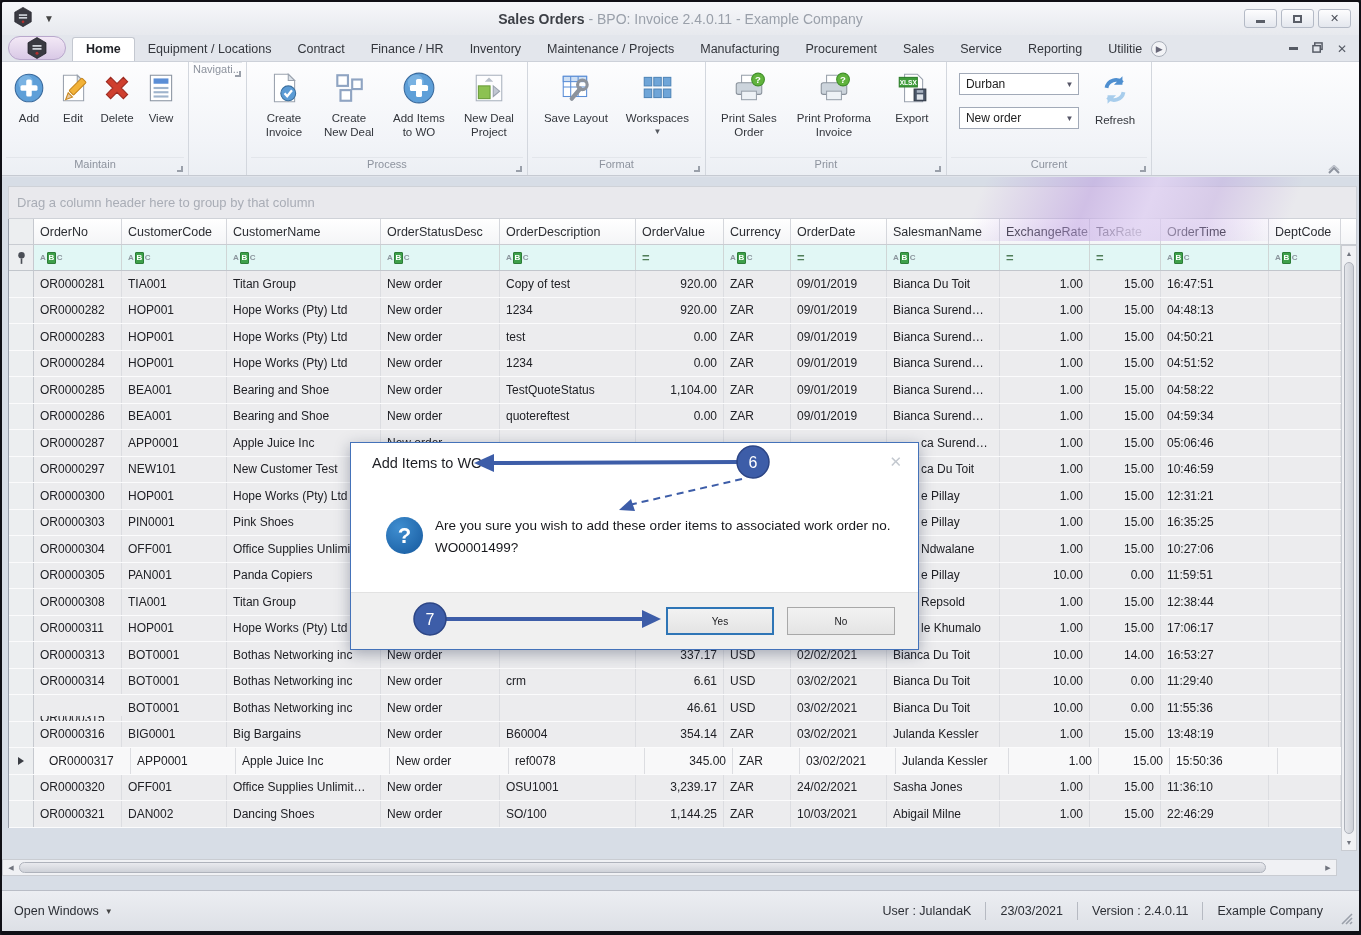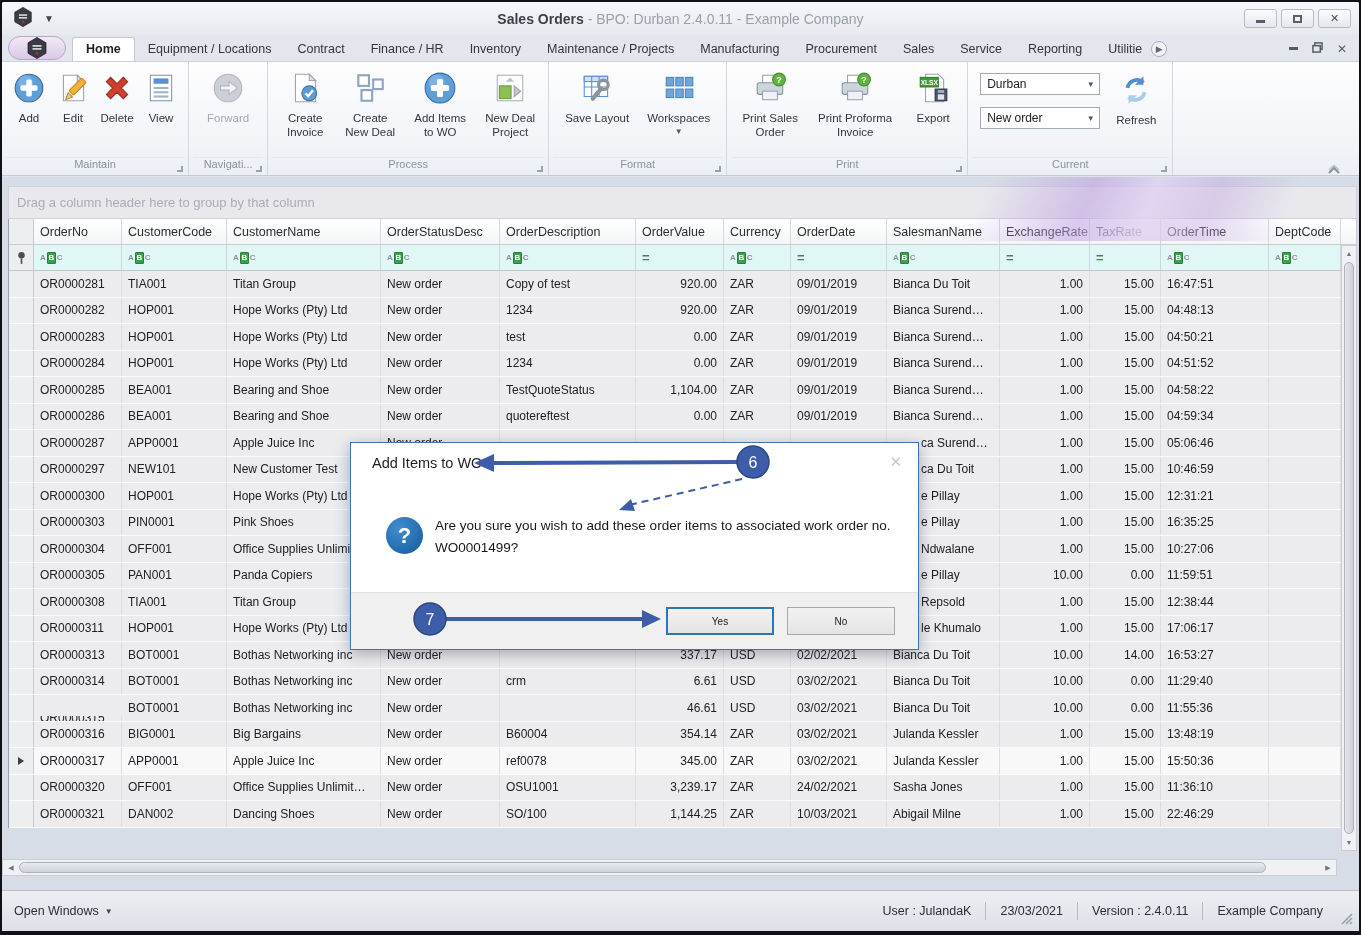--- a/index.html
+++ b/index.html
@@ -132,21 +132,21 @@
       <span>
         <svg width="22" height="22" viewBox="0 0 32 32">
             <polygon points="16,2 28,9 28,23 16,30 4,23 4,9" fill="#3a3a42" stroke="#22222a"></polygon>
             <rect x="10" y="12" width="12" height="2.4" fill="#cfd3da"></rect>
             <rect x="10" y="16" width="12" height="2.4" fill="#cfd3da"></rect>
             <circle cx="16" cy="23" r="2" fill="#b03030"></circle>
           </svg>
       </span>
       <span class="qat-arrow">▼</span>
     </div>
-    <div class="title-text"><b>Sales Orders</b><span> - BPO: Durban 2.4.0.11 - Example Company</span></div>
+    <div class="title-text"><b>Sales Orders</b><span> - BPO: Invoice 2.4.0.11 - Example Company</span></div>
     <div class="win-btns">
       <div class="win-btn">
           <span class="glyph-min"></span>
         </div>
       <div class="win-btn">
           <span class="glyph-max"></span>
         </div>
       <div class="win-btn">✕</div>
     </div>
   </div>
@@ -221,29 +221,20 @@
                 <rect x="9" y="19" width="14" height="2" fill="#9fb4cc"></rect>
                 <rect x="9" y="23" width="14" height="2" fill="#9fb4cc"></rect>
               </svg></span>
           <span class="rb-lbl">View</span>
         </div>
       </div>
       <div class="rb-caption"><span>Maintain</span><span class="launcher"></span></div>
     </div>
 
     <div class="rb-group">
-      <div class="rb-body">
-        <div class="rb-btn disabled" style="padding:3px 12px;">
-          <span><svg viewBox="0 0 32 32">
-                <circle cx="16" cy="16" r="13" fill="#ccd0d6" stroke="#b2b6bd"></circle>
-                <path d="M9 14 h8 v-4 l8 6 -8 6 v-4 h-8 z" fill="#f2f3f5" stroke="#b2b6bd"></path>
-              </svg></span>
-          <span class="rb-lbl">Forward</span>
-        </div>
-      </div>
       <div class="rb-caption"><span>Navigati...</span><span class="launcher"></span></div>
     </div>
 
     <div class="rb-group">
       <div class="rb-body">
         <div class="rb-btn" style="width:62px;">
           <span><svg viewBox="0 0 32 32">
                 <path d="M7 3 h13 l6 6 v20 H7 z" fill="#fff" stroke="#9aa2ae"></path>
                 <path d="M20 3 l6 6 h-6 z" fill="#dde3ea" stroke="#9aa2ae"></path>
                 <circle cx="20" cy="21" r="7" fill="#5b9bd5" stroke="#3a6f9e"></circle>
@@ -740,21 +731,21 @@
               <div class="g-cell" style="width: 113px;">Julanda Kessler</div>
               <div class="g-cell r" style="width: 90px;">1.00</div>
               <div class="g-cell r" style="width: 71px;">15.00</div>
               <div class="g-cell" style="width: 108px;">13:48:19</div>
               <div class="g-cell" style="width: 72px;"></div>
             </div>
             <div class="g-row current">
               <div class="ind" style="width: 25px;">
                 <span class="cur-arrow"></span>
               </div>
-              <div class="g-cell" style="width: 88px;">OR0000317</div>
+              <div class="g-cell" style="width: 88px; margin-left: 9px;">OR0000317</div>
               <div class="g-cell" style="width: 105px;">APP0001</div>
               <div class="g-cell" style="width: 154px;">Apple Juice Inc</div>
               <div class="g-cell" style="width: 119px;">New order</div>
               <div class="g-cell" style="width: 136px;">ref0078</div>
               <div class="g-cell r" style="width: 88px;">345.00</div>
               <div class="g-cell" style="width: 67px;">ZAR</div>
               <div class="g-cell" style="width: 96px;">03/02/2021</div>
               <div class="g-cell" style="width: 113px;">Julanda Kessler</div>
               <div class="g-cell r" style="width: 90px;">1.00</div>
               <div class="g-cell r" style="width: 71px;">15.00</div>

